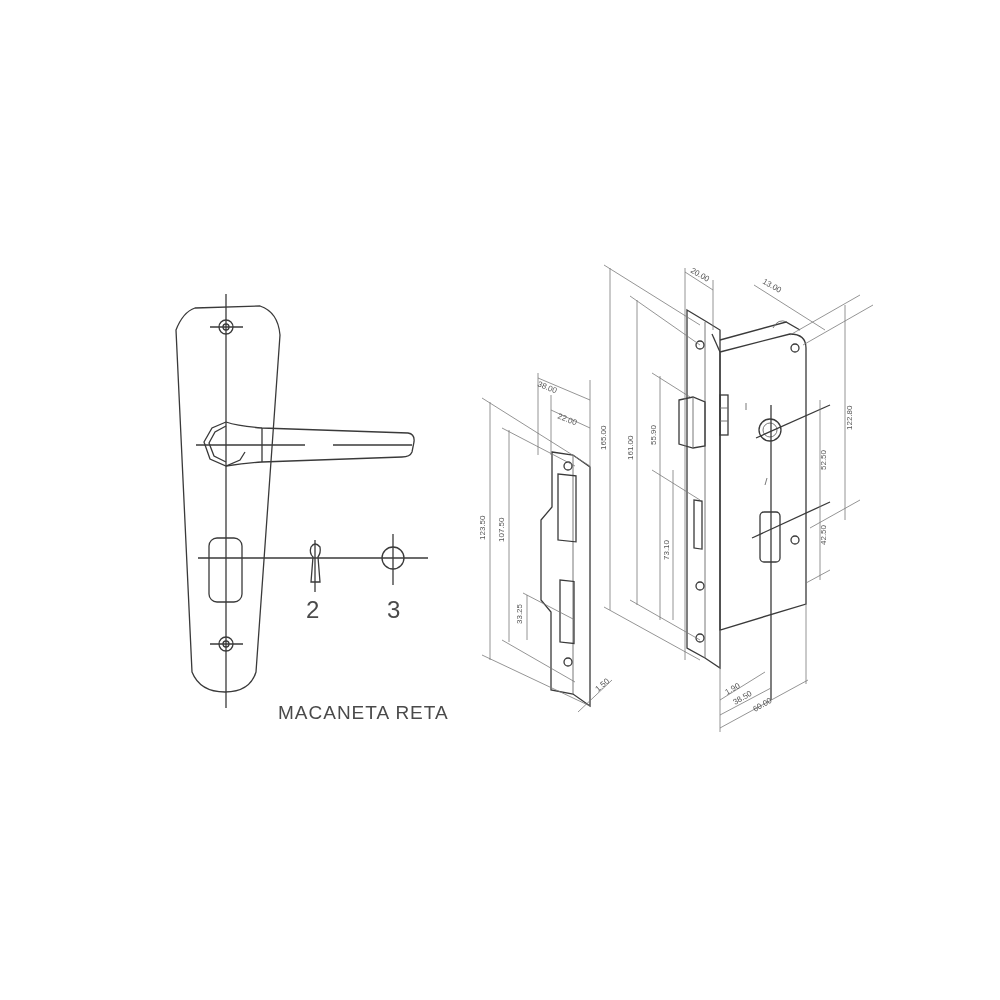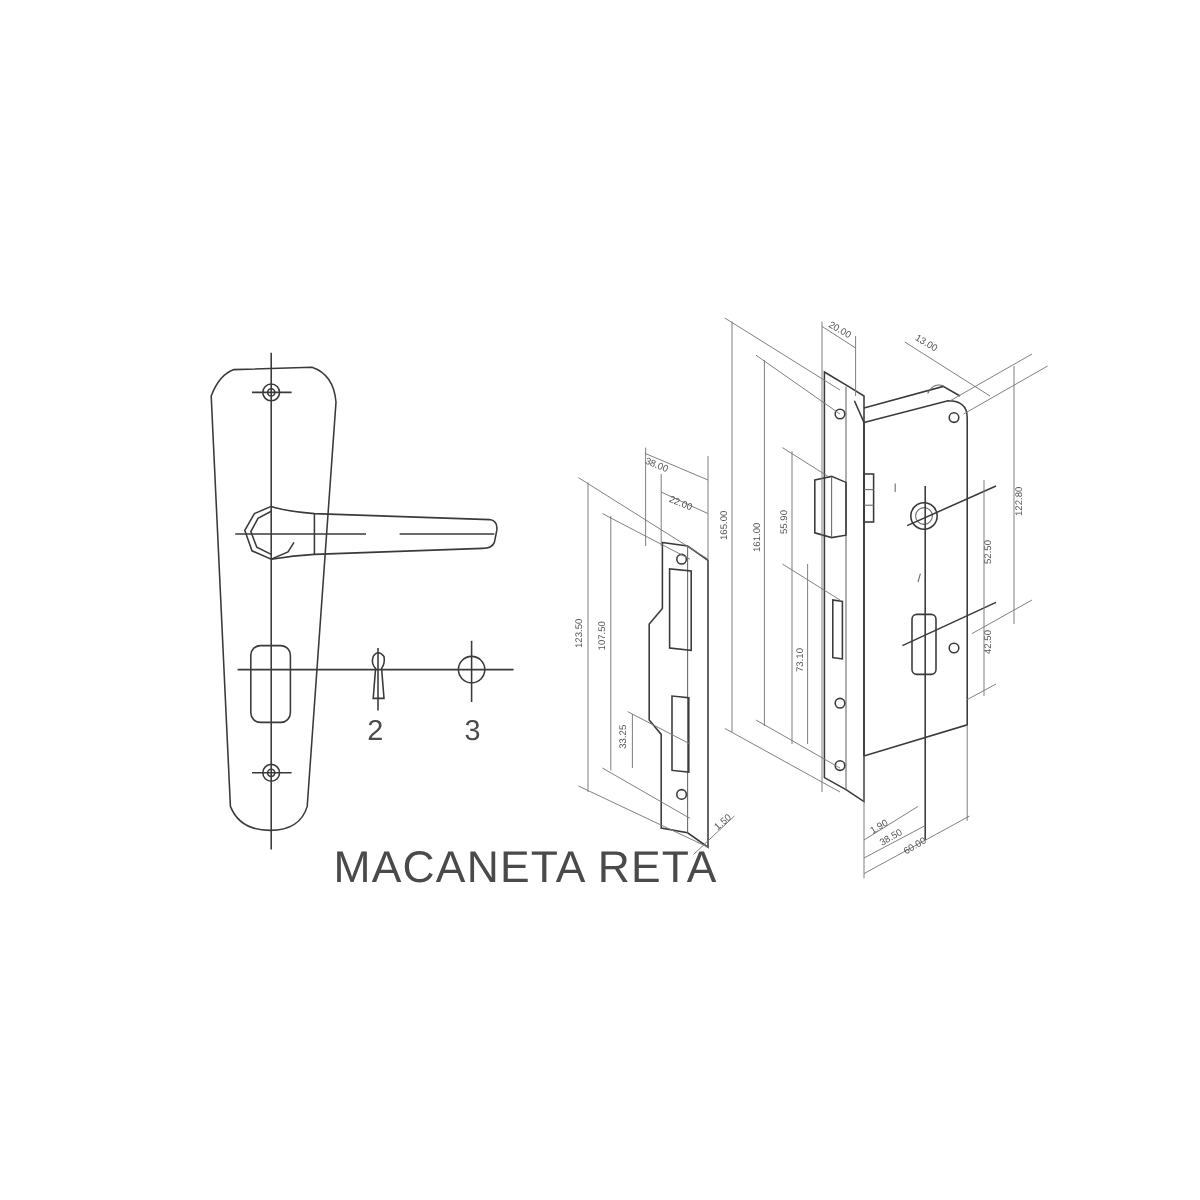--- a/index.html
+++ b/index.html
@@ -2,21 +2,21 @@
 <html><head>
 <meta charset="utf-8">
 <style>
   html, body { margin: 0; padding: 0; background: #ffffff; }
   body { width: 1000px; height: 1000px; position: relative; overflow: hidden; font-family: "Liberation Sans", sans-serif; }
   #canvas { position: absolute; left: 0; top: 0; width: 1000px; height: 1000px; }
   svg text { font-family: "Liberation Sans", sans-serif; fill: #555555; }
   .stroke { stroke: #3a3a3a; fill: none; stroke-width: 1.3; }
   .thin { stroke: #6a6a6a; fill: none; stroke-width: 0.9; }
   .dim { stroke: #7a7a7a; fill: none; stroke-width: 0.8; }
-  .caption { position: absolute; left: 278px; top: 702px; font-size: 37px; color: #4a4a4a; letter-spacing: 1px; font-family: "Liberation Sans", sans-serif; }
+  .caption { position: absolute; left: 278px; top: 702px; font-size: 19px; color: #4a4a4a; letter-spacing: 1px; font-family: "Liberation Sans", sans-serif; }
   .lbl { position: absolute; font-size: 24px; color: #4a4a4a; font-family: "Liberation Sans", sans-serif; }
 </style>
 </head>
 <body>
 
 <div id="canvas">
 <svg width="1000" height="1000" viewBox="0 0 1000 1000" xmlns="http://www.w3.org/2000/svg">
 
   <g>
 

